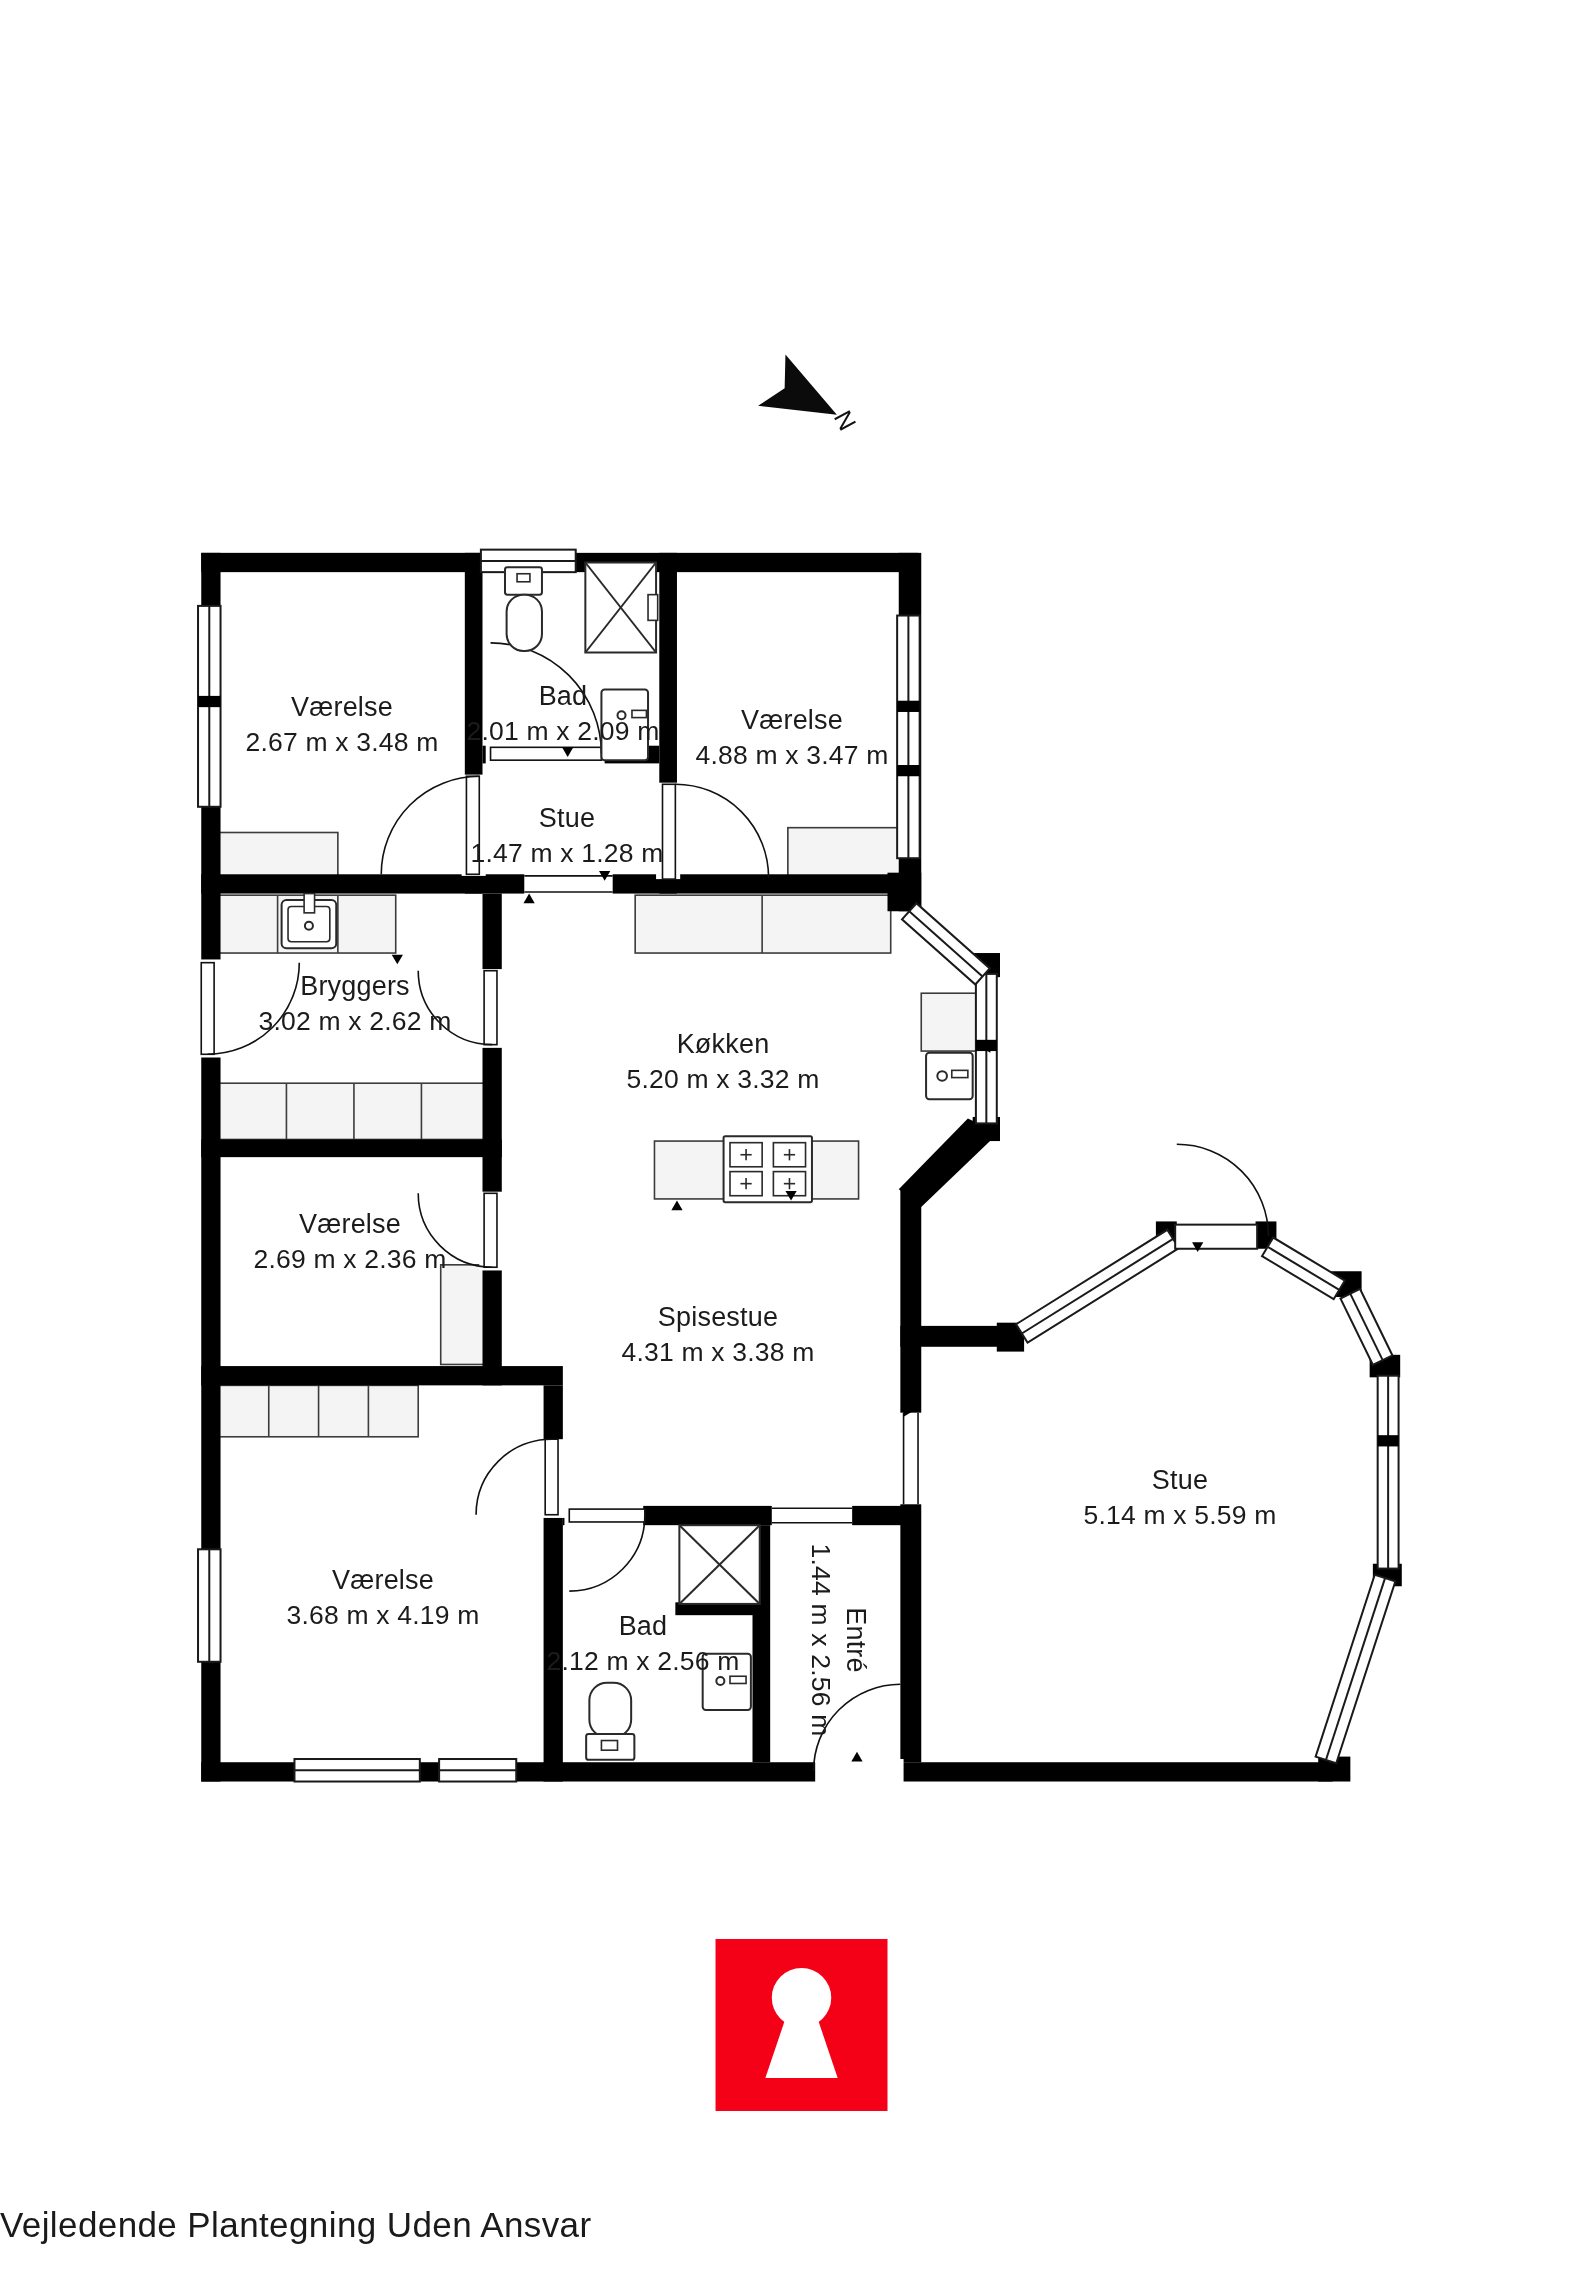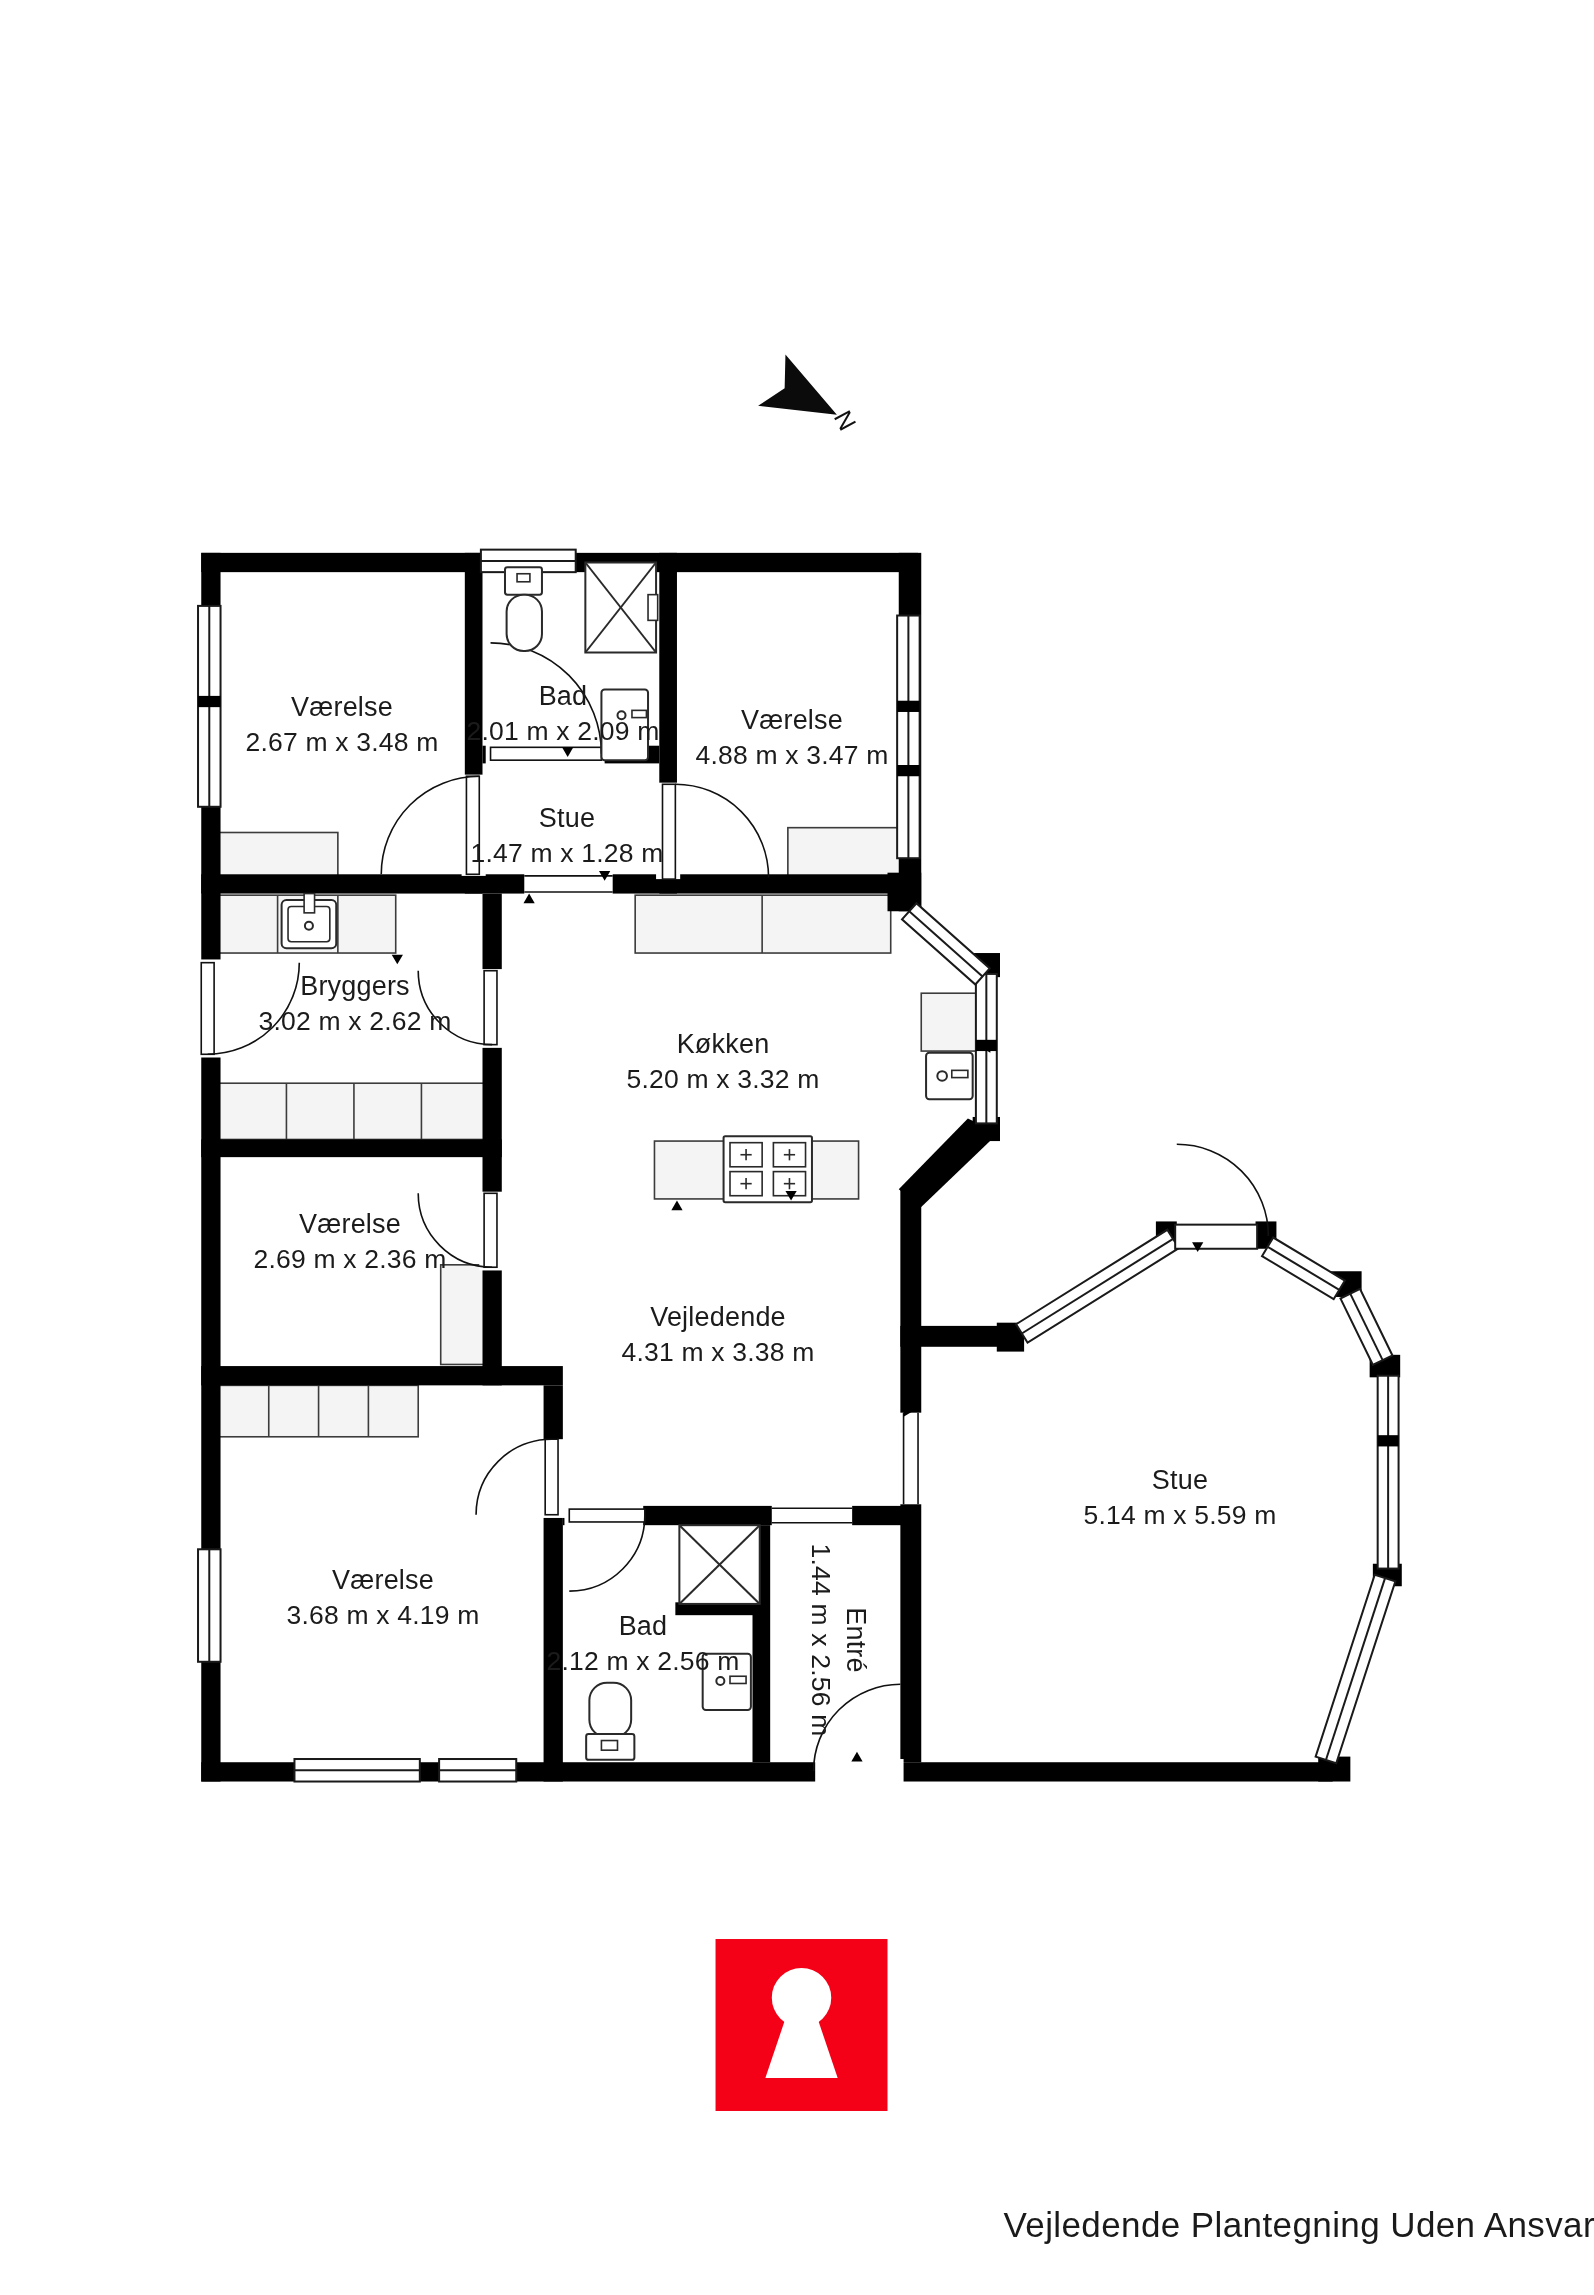--- a/index.html
+++ b/index.html
@@ -5,21 +5,21 @@
   html,body{margin:0;padding:0;background:#fff;}
   body{width:1595px;height:2295px;position:relative;font-family:"Liberation Sans",sans-serif;}
   #stage{position:absolute;left:0;top:0;width:1595px;height:2295px;}
   svg{position:absolute;left:0;top:0;}
   .room-label{position:absolute;transform:translateX(-50%);text-align:center;
     font-size:26.5px;line-height:35px;color:#1b1b1b;white-space:nowrap;letter-spacing:0.2px;}
   .room-label .rn{font-size:27px;}
   .room-label.rot{transform:translate(-50%,-50%) rotate(90deg);}
   #north-n{position:absolute;left:836px;top:406px;font-size:25px;color:#111;
     transform:rotate(62deg);font-weight:500;}
-  #footer{position:absolute;left:0;top:2205px;width:1595px;text-align:right;
+  #footer{position:absolute;left:0;top:2205px;width:1595px;text-align:left;
     font-size:35px;color:#1a1a1a;letter-spacing:0.4px;}
 </style>
 </head>
 <body>
 
 <div id="stage">
 
 <svg width="1595" height="2295" viewBox="0 0 1984 2856">
 
   <g fill="#f4f4f4" stroke="#3c3c3c" stroke-width="2">
@@ -286,21 +286,21 @@
 </div>
 <div class="room-label" style="left:723px;top:1027px">
   <div class="rn">Køkken</div>
   <div class="rd">5.20 m x 3.32 m</div>
 </div>
 <div class="room-label" style="left:350px;top:1207px">
   <div class="rn">Værelse</div>
   <div class="rd">2.69 m x 2.36 m</div>
 </div>
 <div class="room-label" style="left:718px;top:1300px">
-  <div class="rn">Vejledende</div>
+  <div class="rn">Spisestue</div>
   <div class="rd">4.31 m x 3.38 m</div>
 </div>
 <div class="room-label" style="left:1180px;top:1463px">
   <div class="rn">Stue</div>
   <div class="rd">5.14 m x 5.59 m</div>
 </div>
 <div class="room-label" style="left:383px;top:1563px">
   <div class="rn">Værelse</div>
   <div class="rd">3.68 m x 4.19 m</div>
 </div>

